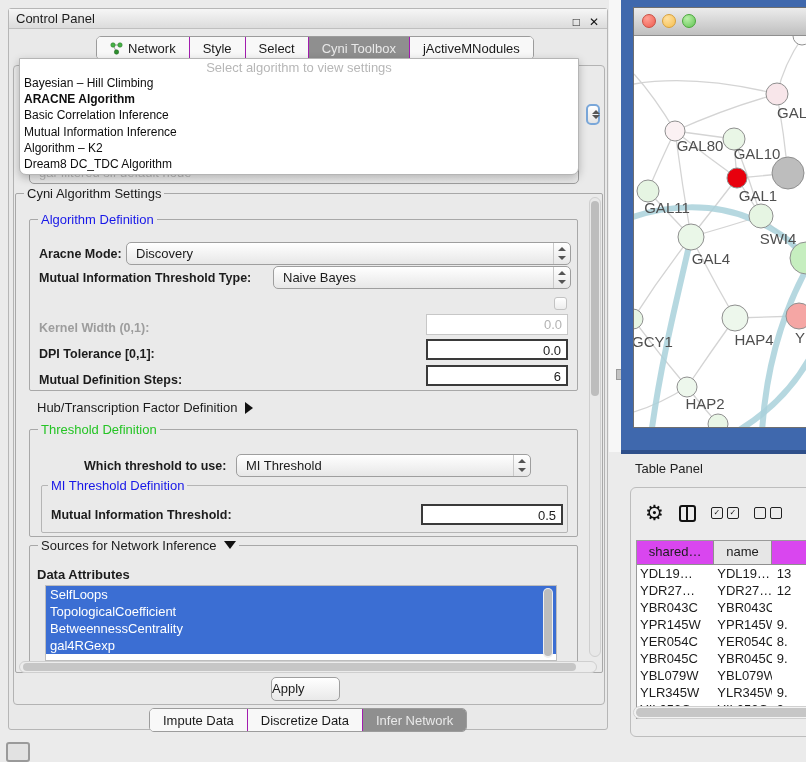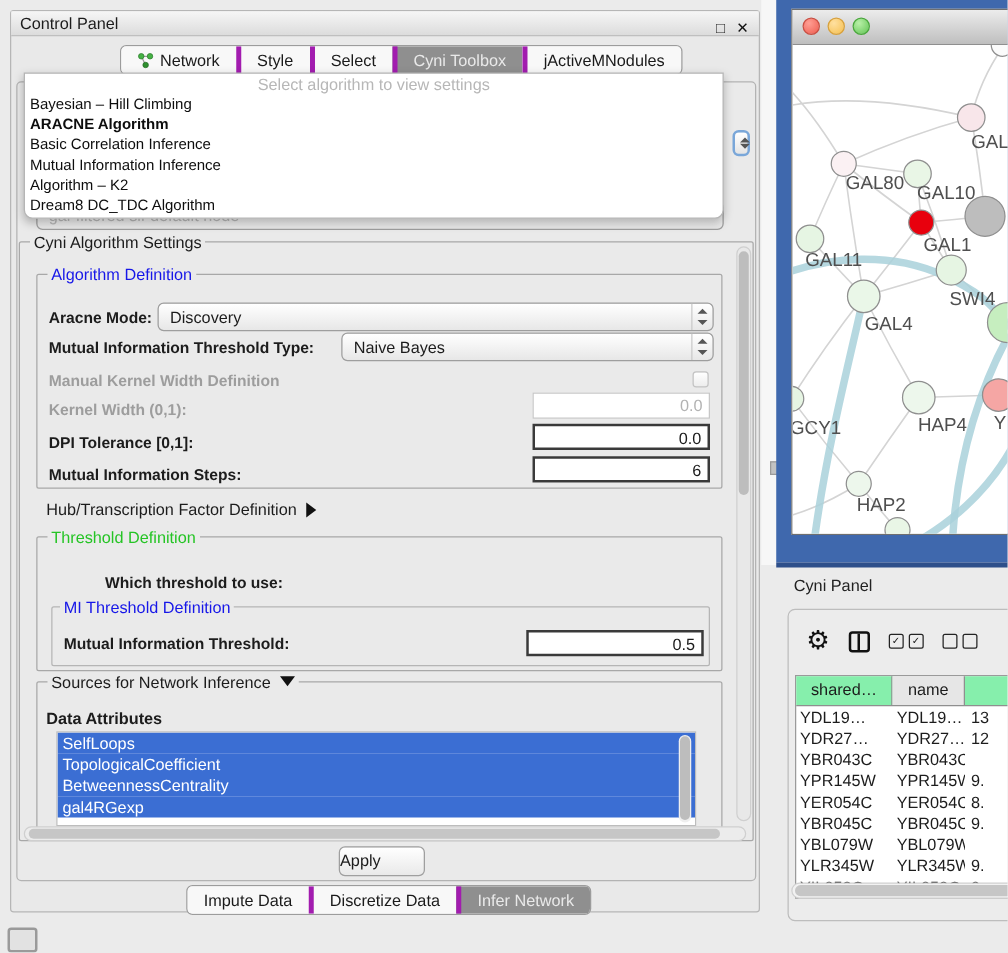--- a/index.html
+++ b/index.html
@@ -16,21 +16,21 @@
   .cp-float{position:absolute;right:27px;top:3px;font-size:12px;font-weight:bold;color:#222;cursor:default}
   .cp-close{position:absolute;right:8px;top:3px;font-size:12px;font-weight:bold;color:#111;cursor:default}
 
   .inner-panel{position:absolute;left:4px;top:56px;width:592px;height:640px;background:#eaeaea;
       border:1px solid #b3b3b3;border-radius:4px;box-sizing:border-box;}
 
   
   .tgroup{display:flex;height:22px;border:1px solid #9c9c9c;border-radius:5px;overflow:hidden;
       background:#f8f8f8;width:max-content;}
   .tab{display:flex;align-items:center;gap:5px;padding:0 13px;font-size:13px;color:#1a1a1a;
-      border-left:4px solid #a21caf;background:#f8f8f8;white-space:nowrap;}
+      border-left:1px solid #a21caf;background:#f8f8f8;white-space:nowrap;}
   .tab:first-child{border-left:none}
   .tab.sel{background:#8f8f8f;color:#e9e9e9;}
   .toptabs{position:absolute;left:87px;top:27px;z-index:6}
   .bottabs{position:absolute;left:140px;top:699px;z-index:6}
 
   
   .popup{position:absolute;left:10px;top:49px;width:560px;background:#ffffff;z-index:40;
       border:1px solid #b5b5b5;border-radius:0 0 7px 7px;box-shadow:0 3px 8px rgba(0,0,0,.25);
       padding-bottom:2px;box-sizing:border-box;}
   .popup .ph{font-size:13px;color:#b7b7b7;text-align:center;height:15px;line-height:15px;margin-top:1px}
@@ -104,21 +104,21 @@
       border:1px solid #bdbdbd;border-radius:6px;box-sizing:border-box;overflow:hidden}
   .ttool{position:absolute;left:14px;top:12px;display:flex;align-items:center;gap:15px;height:26px}
   .gear{font-size:21px;line-height:22px;color:#111}
   .paneic{width:17px;height:17px;border:2px solid #111;border-radius:3px;position:relative;box-sizing:border-box}
   .paneic:after{content:"";position:absolute;left:50%;top:0;bottom:0;width:2px;background:#111;transform:translateX(-1px)}
   .cbpair{display:flex;gap:4px}
   .cbx{width:10px;height:10px;border:1.5px solid #222;border-radius:2px;font-size:8px;line-height:9px;text-align:center;color:#111}
   .ttable{position:absolute;left:5px;top:52px;width:230px;background:#fff;border:1px solid #9a9a9a;box-sizing:border-box}
   .hrow{display:flex;height:23px;border-bottom:1px solid #8f8f8f}
   .hcell{font-size:13px;text-align:center;line-height:22px;box-sizing:border-box;border-right:1px solid #8f8f8f;overflow:hidden;white-space:nowrap}
-  .hc-blue{background:#86efac}.hc-gray{background:#e6e6e6}
+  .hc-blue{background:#d946ef}.hc-gray{background:#e6e6e6}
   .trow{display:flex;height:17px}
   .tcell{font-size:13px;line-height:17px;padding-left:3px;box-sizing:border-box;overflow:hidden;white-space:nowrap}
   .thscroll{position:absolute;left:2px;top:218px;width:216px;height:13px;background:#f2f2f2;
       border:1px solid #d0d0d0;border-radius:7px;box-sizing:border-box}
   .thscroll .hthumb{left:2px;width:92%}
 
   .miniwin{position:absolute;left:6px;top:742px;width:24px;height:20px;border:2px solid #9a9a9a;
       border-radius:3px;background:#e2e2e2;box-sizing:border-box}
 </style>
 </head>
@@ -192,40 +192,43 @@
     <span class="v">Discovery</span>
     <span class="arr"></span>
   </div>
 
   <span class="lbl" style="left:30px;top:262px">Mutual Information Threshold Type:</span>
   <div class="cmb" style="left:264px;top:257px;width:298px">
     <span class="v">Naive Bayes</span>
     <span class="arr"></span>
   </div>
 
-  <span class="lbl dis" style="left:30px;top:289px">Manual Kernel Width Definition</span>
   <span class="chk" style="left:545px;top:288px"></span>
 
   <span class="lbl dis" style="left:30px;top:312px">Kernel Width (0,1):</span>
   <div class="fld dis" style="left:417px;top:305px;width:142px">0.0</div>
 
   <span class="lbl" style="left:30px;top:338px">DPI Tolerance [0,1]:</span>
   <div class="fld en" style="left:417px;top:330px;width:142px">0.0</div>
 
-  <span class="lbl" style="left:30px;top:364px">Mutual Information Steps:</span>
+  <span class="lbl" style="left:30px;top:364px">Mutual Definition Steps:</span>
   <div class="fld en" style="left:417px;top:356px;width:142px">6</div>
 
   <span class="lbl plain" style="left:28px;top:391px">
     <span>Hub/Transcription Factor Definition</span><span class="tri-r"></span>
   </span>
 
   <div class="grp" style="left:20px;top:420px;width:549px;height:108px">
     <span class="grplabel green" style="left:8px">Threshold Definition</span>
   </div>
   <span class="lbl" style="left:75px;top:450px">Which threshold to use:</span>
+  <div class="cmb" style="left:227px;top:445px;width:295px">
+    <span class="v">MI Threshold</span>
+    <span class="arr"></span>
+  </div>
   <div class="grp" style="left:32px;top:476px;width:527px;height:48px;border-color:#b5b5b5">
     <span class="grplabel blue" style="left:6px">MI Threshold Definition</span>
   </div>
   <span class="lbl" style="left:42px;top:499px">Mutual Information Threshold:</span>
   <div class="fld en" style="left:412px;top:495px;width:142px">0.5</div>
 
   <div class="grp" style="left:20px;top:536px;width:549px;height:124px">
     <span class="grplabel" style="left:8px"><span>Sources for Network Inference</span><span class="tri-d"></span></span>
   </div>
   <span class="lbl" style="left:28px;top:558px;font-size:13px">Data Attributes</span>
@@ -327,21 +330,21 @@
         <text x="144" y="208" text-anchor="middle" font-size="15" fill="#4f4f4f" font-family="Liberation Sans, DejaVu Sans, sans-serif">SWI4</text>
         <text x="77" y="228" text-anchor="middle" font-size="15" fill="#4f4f4f" font-family="Liberation Sans, DejaVu Sans, sans-serif">GAL4</text>
         <text x="-2" y="311" text-anchor="start" font-size="15" fill="#4f4f4f" font-family="Liberation Sans, DejaVu Sans, sans-serif">GCY1</text>
         <text x="120" y="309" text-anchor="middle" font-size="15" fill="#4f4f4f" font-family="Liberation Sans, DejaVu Sans, sans-serif">HAP4</text>
         <text x="161" y="307" text-anchor="start" font-size="15" fill="#4f4f4f" font-family="Liberation Sans, DejaVu Sans, sans-serif">Y</text>
         <text x="71" y="373" text-anchor="middle" font-size="15" fill="#4f4f4f" font-family="Liberation Sans, DejaVu Sans, sans-serif">HAP2</text>
       </svg>
   </div>
 </div>
 
-<div class="tp-title">Cyni Panel</div>
+<div class="tp-title">Table Panel</div>
 
 <div class="tablewin">
   <div class="ttool">
     <span class="gear">⚙</span>
     <span class="paneic"></span>
     <span class="cbpair">
       <span class="cbx">✓</span>
       <span class="cbx">✓</span>
     </span>
     <span class="cbpair">

